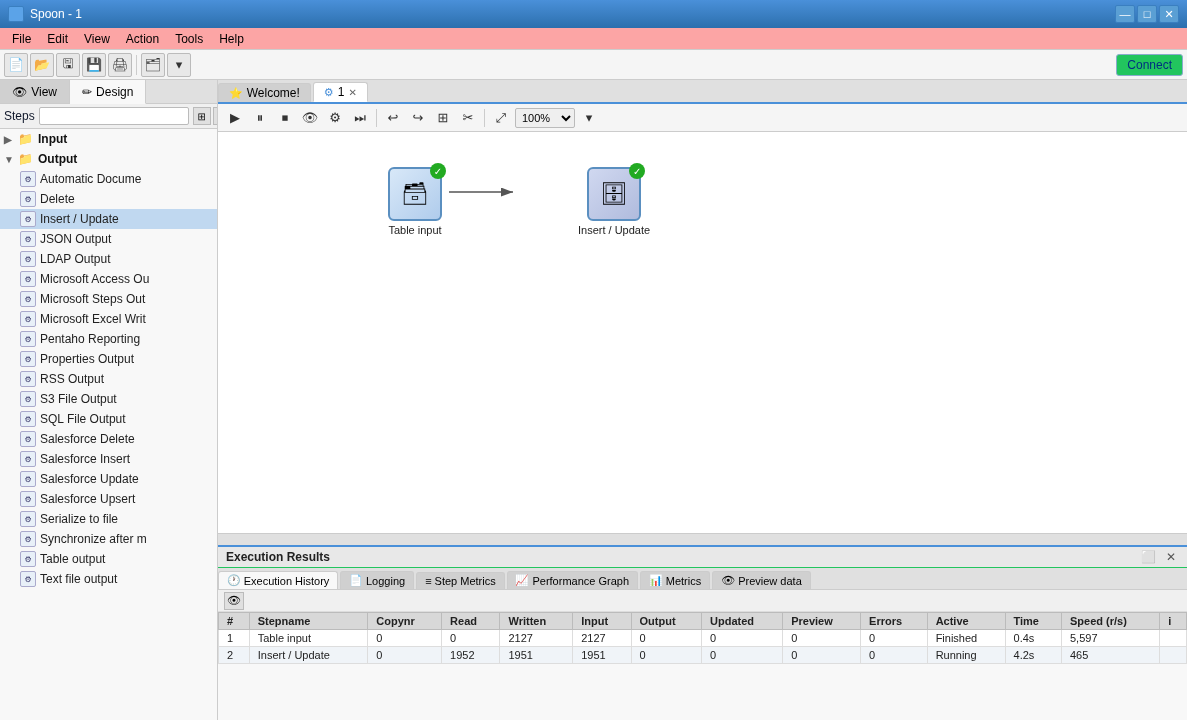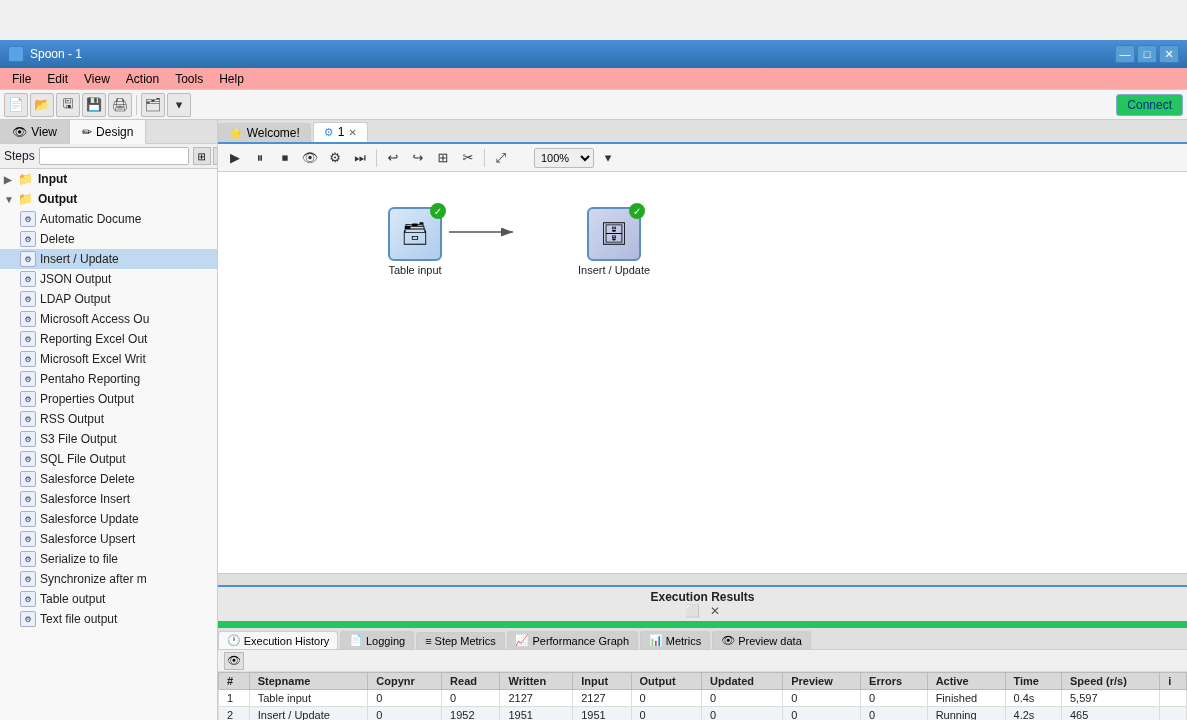--- a/index.html
+++ b/index.html
@@ -8,21 +8,20 @@
     
     .title-bar {
       background: linear-gradient(to bottom, #4a90d9, #2c6fad);
       color: white;
       height: 28px;
       display: flex;
       align-items: center;
       justify-content: space-between;
       padding: 0 8px;
       user-select: none;
-      margin-top: 40px;
     }
     .title-bar-left { display: flex; align-items: center; gap: 6px; }
     .title-bar-icon { width: 16px; height: 16px; background: #5ba3e8; border: 1px solid #3a7fc0; border-radius: 2px; display: inline-block; }
     .title-bar-title { font-size: 12px; font-weight: normal; }
     .title-bar-controls { display: flex; gap: 2px; }
     .title-btn {
       width: 20px; height: 18px; background: #5a9fd4; border: 1px solid #3a7fc0;
       color: white; font-size: 11px; display: flex; align-items: center; justify-content: center;
       cursor: pointer; border-radius: 2px;
     }
@@ -207,21 +206,21 @@
       background: transparent;
       border: 1px solid transparent;
       border-radius: 2px;
       display: flex; align-items: center; justify-content: center;
       cursor: pointer; font-size: 13px; color: #333;
     }
     .canvas-separator { width: 1px; height: 18px; background: #ccc; margin: 0 2px; }
     .zoom-select {
       height: 20px; width: 60px;
       border: 1px solid #bbb; border-radius: 2px;
-      font-size: 11px; padding: 0 2px; margin-left: 19px;
+      font-size: 11px; padding: 0 2px;
     }
 
     
     .canvas-area {
       flex: 1;
       background: white;
       position: relative;
       overflow: hidden;
     }
 
@@ -284,22 +283,21 @@
       background: #f8f8f8;
       display: flex;
       flex-direction: column;
     }
     .exec-header {
       display: flex;
       align-items: center;
       justify-content: space-between;
       padding: 3px 8px;
       background: #e8e8e8;
-      border-bottom: 7px solid #22c55e;
-      flex-direction: column;
+      border-bottom: 1px solid #22c55e;
     }
     .exec-title { font-size: 12px; font-weight: bold; color: #222; }
     .exec-controls { display: flex; gap: 4px; }
     .exec-ctrl-btn {
       font-size: 12px; cursor: pointer; color: #555;
       padding: 0 3px;
     }
 
     .exec-tabs {
       display: flex;
@@ -461,21 +459,21 @@
         <span>LDAP Output</span>
       </div>
       <div class="tree-item">
         <span class="tree-indent"></span>
         <span class="tree-icon step-icon">⚙</span>
         <span>Microsoft Access Ou</span>
       </div>
       <div class="tree-item">
         <span class="tree-indent"></span>
         <span class="tree-icon step-icon">⚙</span>
-        <span>Reporting Excel Out</span>
+        <span>Microsoft Steps Out</span>
       </div>
       <div class="tree-item">
         <span class="tree-indent"></span>
         <span class="tree-icon step-icon">⚙</span>
         <span>Microsoft Excel Writ</span>
       </div>
       <div class="tree-item">
         <span class="tree-indent"></span>
         <span class="tree-icon step-icon">⚙</span>
         <span>Pentaho Reporting</span>

